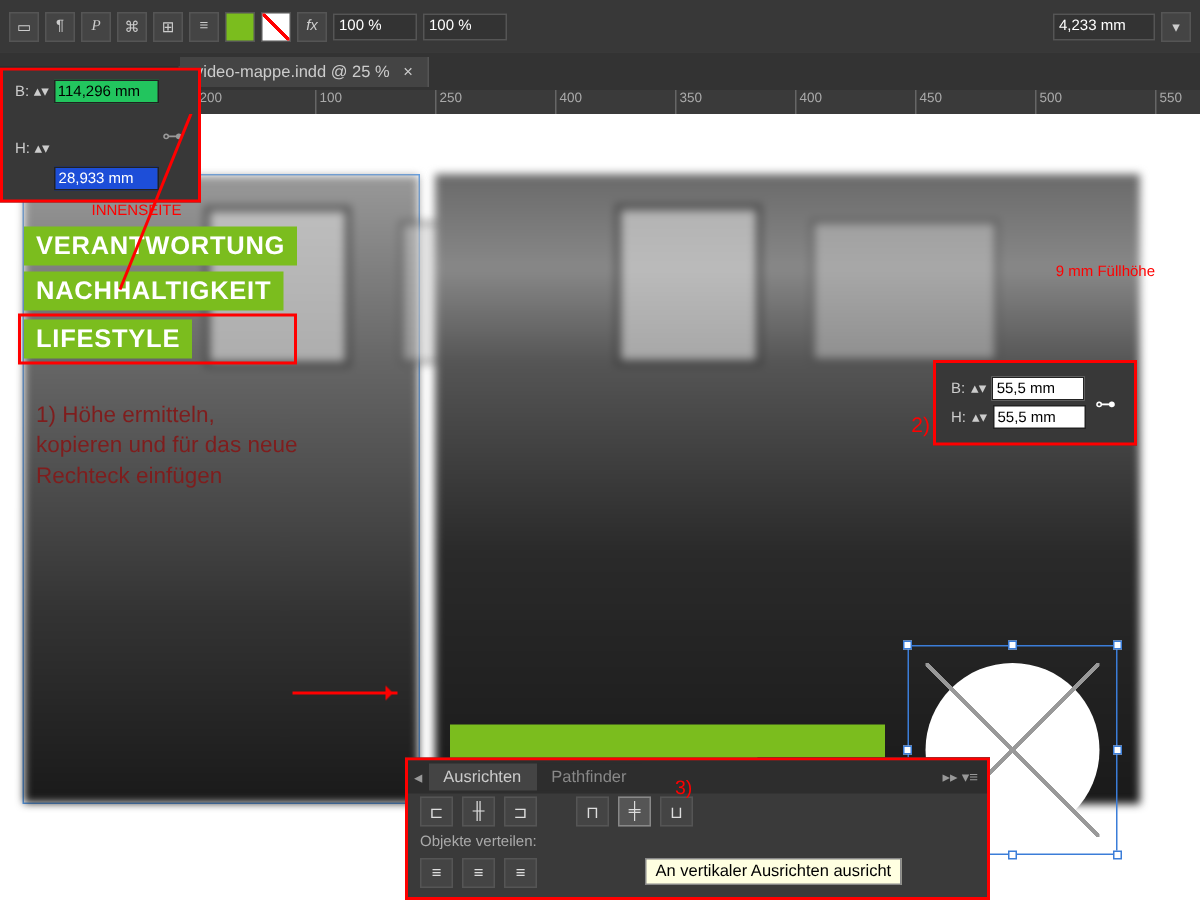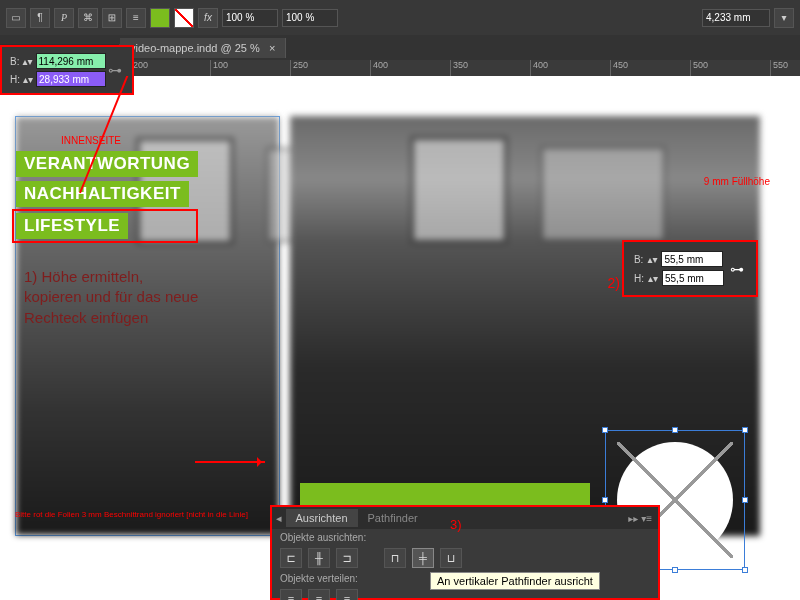--- a/index.html
+++ b/index.html
@@ -12,22 +12,22 @@
   .top-toolbar .swatch-none::after { content: ''; position: absolute; inset: 0; background: linear-gradient(to top right, transparent 45%, red 45%, red 55%, transparent 55%); }
   .top-toolbar .pct-input { background: #333; border: 1px solid #555; color: #fff; width: 56px; height: 18px; padding: 0 3px; font-size: 10px; }
   .top-toolbar .mm-input { background: #333; border: 1px solid #555; color: #fff; width: 68px; height: 18px; padding: 0 3px; font-size: 10px; }
   
   .tab-bar { background: #333; height: 25px; display: flex; align-items: center; color: #ccc; }
   .tab { padding: 4px 10px; background: #2a2a2a; border-right: 1px solid #555; font-size: 11px; }
   .tab.active { background: #444; }
   
   .wh-panel { position: absolute; top: 45px; left: 0; background: #383838; padding: 4px 8px; color: #ccc; font-size: 10px; border: 2px solid red; z-index: 10; }
   .wh-panel .row { display: flex; align-items: center; gap: 3px; margin: 2px 0; }
-  .wh-panel input { background: #86efac; border: 1px solid #222; color: #000; width: 70px; height: 16px; font-size: 10px; padding: 0 2px; }
-  .wh-panel input.sel { background: #8b5cf6; color: #fff; }
+  .wh-panel input { background: #22c55e; border: 1px solid #222; color: #000; width: 70px; height: 16px; font-size: 10px; padding: 0 2px; }
+  .wh-panel input.sel { background: #1d4ed8; color: #fff; margin-top: 40px; }
   .wh-panel .link-icon { width: 18px; height: 28px; display: flex; align-items: center; justify-content: center; color: #999; font-size: 14px; }
 
   .ruler-h { position: absolute; top: 60px; left: 130px; right: 0; height: 16px; background: #3a3a3a; color: #aaa; font-size: 9px; z-index: 5; display: flex; }
   .ruler-h span { flex: 0 0 80px; border-left: 1px solid #666; padding-left: 2px; }
   
   .canvas { position: absolute; top: 76px; left: 0; right: 0; bottom: 0; background: #fff; overflow: hidden; }
   
   .page-left { position: absolute; top: 40px; left: 15px; width: 265px; height: 420px; border: 1px solid #5aa0f0; }
   .page-right { position: absolute; top: 40px; left: 290px; width: 470px; height: 420px; }
   
@@ -174,23 +174,20 @@
     <div class="handle h-ml"></div>
     <div class="handle h-mr"></div>
     <div class="handle h-bl"></div>
     <div class="handle h-bm"></div>
     <div class="handle h-br"></div>
   </div>
 
   <div class="arrow1"></div>
   <div class="arrow2"></div>
 
-  <div class="small-text-bottom">Bitte rot die Folien 3 mm
-Beschnittrand ignoriert
-[nicht in die Linie]</div>
 </div>
 
 <div class="wh-panel2">
   <div style="display:flex;align-items:center">
     <div>
       <div class="row">
           <span>B:</span>
           <span>▴▾</span>
           <input value="55,5 mm" style="">
         </div>
@@ -207,21 +204,20 @@
 <div class="ann2">2)</div>
 <div class="ann3">3)</div>
 
 <div class="align-panel">
   <div class="tabs">
     <span style="padding:0 4px;color:#999">◂</span>
     <div class="ptab">Ausrichten</div>
     <div class="ptab inactive">Pathfinder</div>
     <div class="arrows">▸▸ ▾≡</div>
   </div>
-  <div class="section-label">Objekte ausrichten:</div>
   <div class="icon-row">
     <div class="align-icon">⊏</div>
     <div class="align-icon">╫</div>
     <div class="align-icon">⊐</div>
     <div class="gap"></div>
     <div class="align-icon">⊓</div>
     <div class="align-icon" style="background:#555;border-color:#888">╪</div>
     <div class="align-icon">⊔</div>
   </div>
   <div class="section-label">Objekte verteilen:</div>
@@ -241,13 +237,13 @@
   <div class="item">
       <span class="ic"></span>
       <span>Pathfinder</span>
     </div>
   <div class="item">
       <span class="ic"></span>
       <span>Effekte</span>
     </div>
 </div>
 
-<div class="tooltip">An vertikaler Pathfinder ausricht</div>
+<div class="tooltip">An vertikaler Ausrichten ausricht</div>
 
 </body></html>

